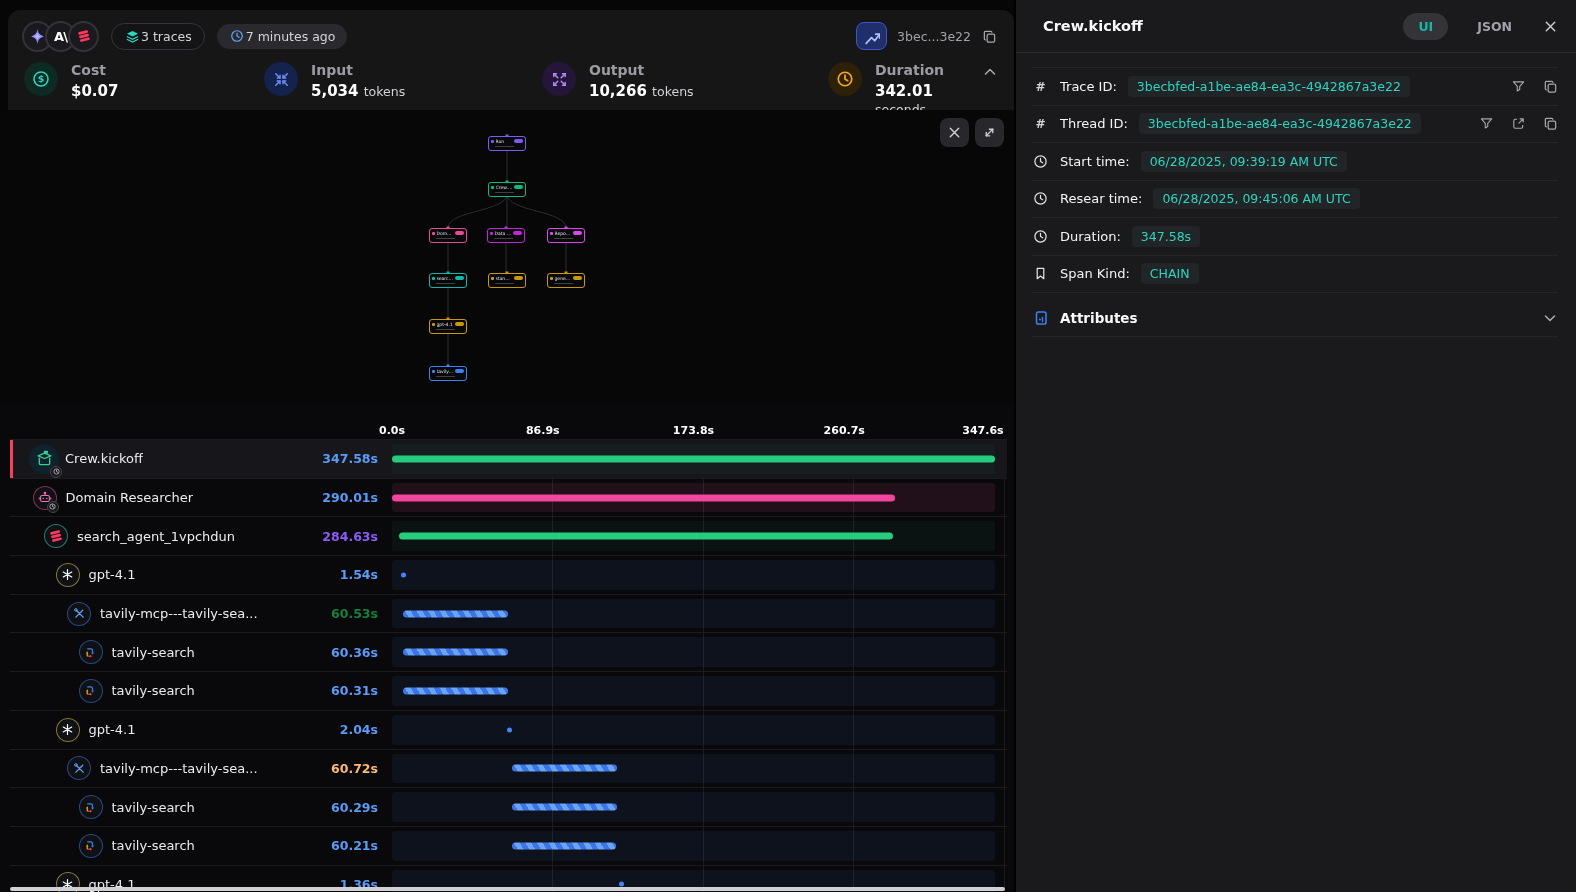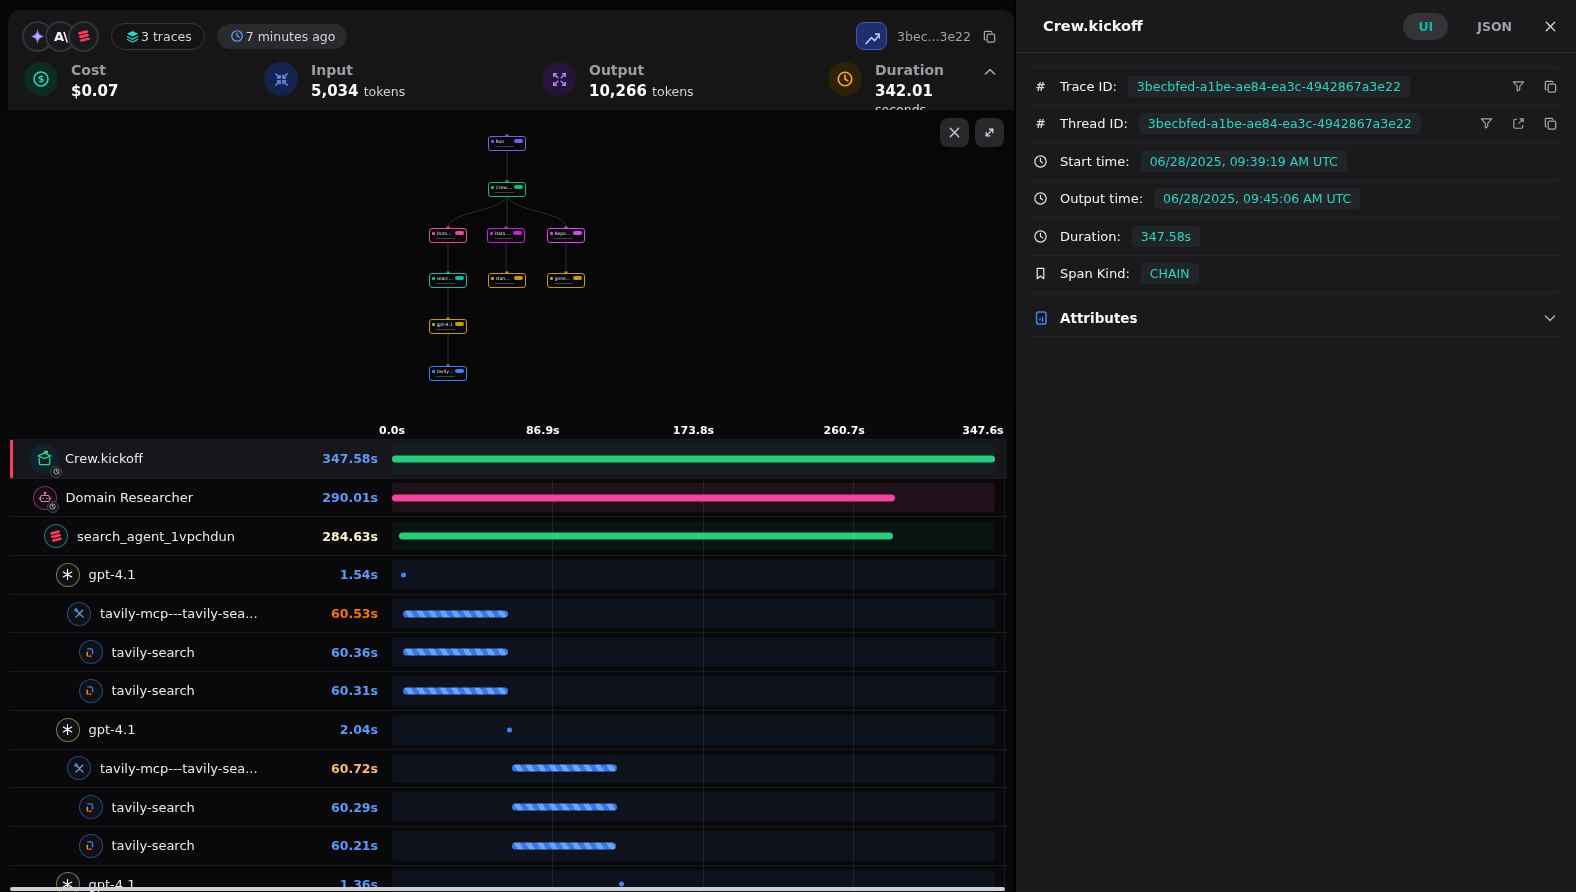--- a/index.html
+++ b/index.html
@@ -422,21 +422,21 @@
       <svg width="16" height="16" viewBox="0 0 16 16" fill="none" xmlns="http://www.w3.org/2000/svg">
                   <g transform="rotate(-14 8 8)" fill="#fb3a5d">
                     <rect x="3" y="3" width="10" height="2.7" rx="1.35"></rect>
                     <rect x="3" y="6.7" width="10" height="2.7" rx="1.35"></rect>
                     <rect x="3" y="10.4" width="10" height="2.7" rx="1.35"></rect>
                   </g>
                 </svg>
 
     </span>
        <span class="rlabel">search_agent_1vpchdun</span>
-       <span class="rdur" style="color:#fef9c3">284.63s</span>
+       <span class="rdur" style="color:#8b5cf6">284.63s</span>
      </span>
      <span class="rtrack">
        <span class="track-bg" style="background:rgba(43,217,131,0.05)"></span>
        <span class="bar" style="left:1.1507479861910241%;width:81.8843498273878%;background:#26cd7c;"></span>
      </span>
           </div>
           <div class="row" style="--sel: #f43f5e;">
             <span class="rname" style="padding-left:45.5px">
        <span class="ricon" style="border:1.5px solid rgba(160,148,62,.8)">
       <svg width="13" height="13" viewBox="0 0 16 16" fill="none" xmlns="http://www.w3.org/2000/svg">
@@ -459,21 +459,21 @@
        <span class="ricon" style="border:1.5px solid rgba(59,130,246,.5)">
       <svg width="13" height="13" viewBox="0 0 16 16" fill="none" xmlns="http://www.w3.org/2000/svg">
                   <g stroke="#60a5fa" stroke-width="1.6" stroke-linecap="round">
                     <path d="M3.5 12.5 12 4M4 4l8.5 8.5"></path>
                   </g>
                   <circle cx="3.6" cy="3.6" r="1.6" stroke="#60a5fa" stroke-width="1.2"></circle>
                 </svg>
 
     </span>
        <span class="rlabel">tavily-mcp---tavily-sea...</span>
-       <span class="rdur" style="color:#f97316">60.53s</span>
+       <span class="rdur" style="color:#15803d">60.53s</span>
      </span>
      <span class="rtrack">
        <span class="track-bg" style="background:rgba(66,133,244,0.08)"></span>
        <span class="bar" style="left:1.8699654775604142%;width:17.413693901035675%;background:repeating-linear-gradient(60deg, #3b76e8 0 5px, #6ba3f7 5px 10px);"></span>
      </span>
           </div>
           <div class="row" style="--sel: #f43f5e;">
             <span class="rname" style="padding-left:68.5px">
        <span class="ricon" style="border:1.5px solid rgba(59,130,246,.5)">
       <svg width="13" height="13" viewBox="0 0 16 16" fill="none" xmlns="http://www.w3.org/2000/svg">
@@ -692,21 +692,21 @@
      <span class="f-pill">06/28/2025, 09:39:19 AM UTC</span>
      <span class="f-actions"></span>
           </div>
           <div class="field">
             <span class="ficon">
               <svg width="15" height="15" viewBox="0 0 16 16" fill="none" xmlns="http://www.w3.org/2000/svg">
                 <circle cx="8" cy="8" r="6" stroke="#e4e4e7" stroke-width="1.3"></circle>
                 <path d="M8 4.6V8l2.3 1.4" stroke="#e4e4e7" stroke-width="1.3" stroke-linecap="round"></path>
               </svg>
             </span>
-     <span class="f-label">Output time:</span>
+     <span class="f-label">Resear time:</span>
      <span class="f-pill">06/28/2025, 09:45:06 AM UTC</span>
      <span class="f-actions"></span>
           </div>
           <div class="field">
             <span class="ficon">
               <svg width="15" height="15" viewBox="0 0 16 16" fill="none" xmlns="http://www.w3.org/2000/svg">
                 <circle cx="8" cy="8" r="6" stroke="#e4e4e7" stroke-width="1.3"></circle>
                 <path d="M8 4.6V8l2.3 1.4" stroke="#e4e4e7" stroke-width="1.3" stroke-linecap="round"></path>
               </svg>
             </span>

